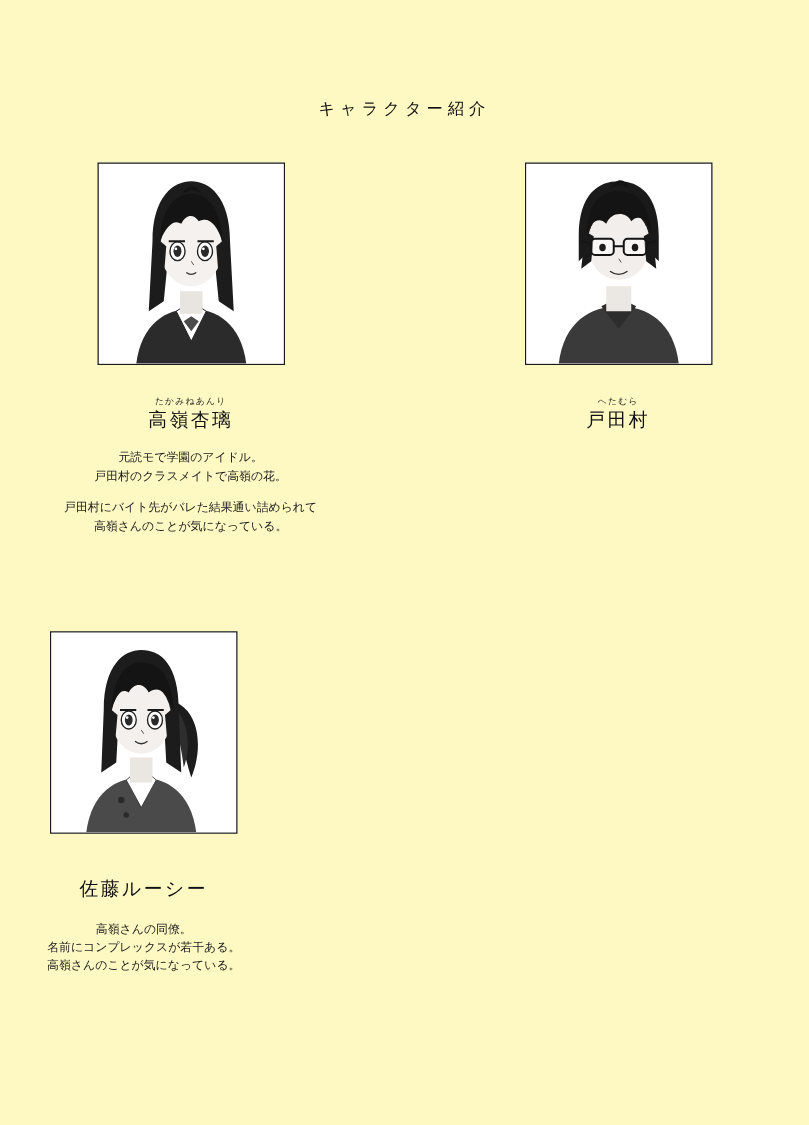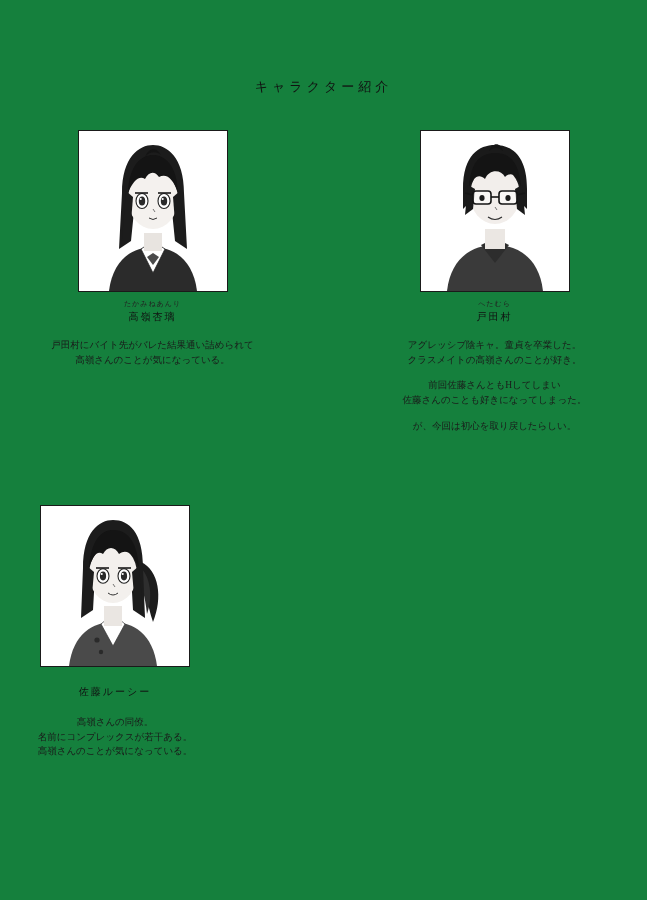--- a/index.html
+++ b/index.html
@@ -12,21 +12,21 @@
     height: 900px;
     position: relative;
     font-family: "Liberation Serif", "DejaVu Serif", serif;
     color: #1a1a1a;
     overflow: hidden;
   }
   .page {
     width: 647px;
     height: 900px;
     position: relative;
-    background: #15803d;
+    background: #fef9c3;
   }
   .page-title {
     position: absolute;
     top: 78px;
     left: 0;
     width: 100%;
     text-align: center;
     font-size: 13px;
     letter-spacing: 4px;
     color: #111;
@@ -63,29 +63,29 @@
     height: 160px;
     border: 1.5px solid #1a1a1a;
     background: #ffffff;
     position: relative;
     overflow: hidden;
   }
   .portrait svg { display: block; width: 100%; height: 100%; }
 
   
   .furigana {
-    margin-top: 7px;
+    margin-top: 24px;
     font-size: 7px;
     letter-spacing: 1px;
     color: #222;
     height: 10px;
     line-height: 10px;
   }
   .name {
-    font-size: 10px;
+    font-size: 15px;
     letter-spacing: 2px;
     color: #111;
     margin-top: 1px;
   }
 
   
   .desc {
     margin-top: 14px;
     text-align: center;
     font-size: 9.5px;
@@ -140,20 +140,22 @@
           <path d="M56 62 L69 62" stroke="#1a1a1a" stroke-width="1.6" fill="none"></path>
           <path d="M79 62 L92 62" stroke="#1a1a1a" stroke-width="1.6" fill="none"></path>
 
           <path d="M74 78 L76 81" stroke="#555" stroke-width="0.8" fill="none"></path>
           <path d="M70 87 Q74 90 78 87" stroke="#333" stroke-width="1" fill="none"></path>
         </svg>
       </div>
       <div class="furigana">たかみねあんり</div>
       <div class="name">高嶺杏璃</div>
       <div class="desc">
+        <p style="white-space:pre-line">元読モで学園のアイドル。
+戸田村のクラスメイトで高嶺の花。</p>
         <p style="white-space:pre-line">戸田村にバイト先がバレた結果通い詰められて
 高嶺さんのことが気になっている。</p>
       </div>
     </div>
 
     <div class="character">
       <div class="portrait">
         <svg viewBox="0 0 148 160" xmlns="http://www.w3.org/2000/svg">
           <rect x="0" y="0" width="148" height="160" fill="#ffffff"></rect>
 
@@ -180,27 +182,20 @@
 
           <ellipse cx="61" cy="67" rx="2.6" ry="3" fill="#1c1c1c"></ellipse>
           <ellipse cx="87" cy="67" rx="2.6" ry="3" fill="#1c1c1c"></ellipse>
 
           <path d="M74 76 L76 79" stroke="#555" stroke-width="0.8" fill="none"></path>
           <path d="M67 86 Q74 91 81 86" stroke="#2e2e2e" stroke-width="1.1" fill="none"></path>
         </svg>
       </div>
       <div class="furigana">へたむら</div>
       <div class="name">戸田村</div>
-      <div class="desc">
-        <p style="white-space:pre-line">アグレッシブ陰キャ。童貞を卒業した。
-クラスメイトの高嶺さんのことが好き。</p>
-        <p style="white-space:pre-line">前回佐藤さんともHしてしまい
-佐藤さんのことも好きになってしまった。</p>
-        <p style="white-space:pre-line">が、今回は初心を取り戻したらしい。</p>
-      </div>
     </div>
 
   </div>
 
   <div class="row-bottom">
     <div class="character">
       <div class="portrait">
         <svg viewBox="0 0 148 160" xmlns="http://www.w3.org/2000/svg">
           <rect x="0" y="0" width="148" height="160" fill="#ffffff"></rect>
 

